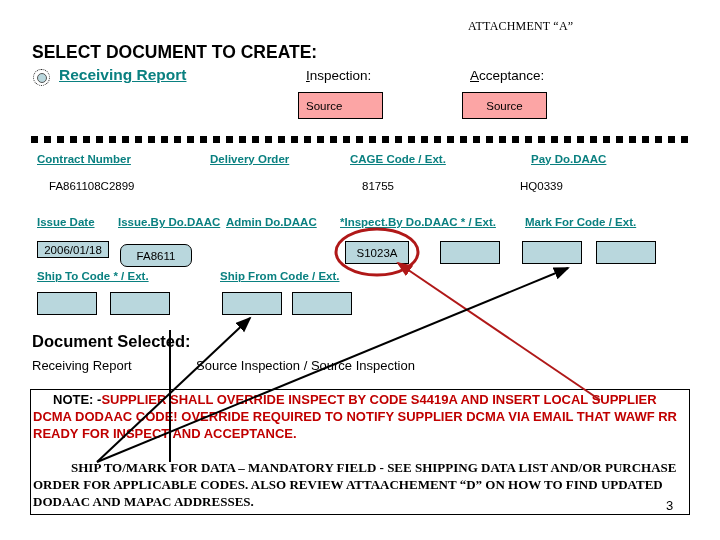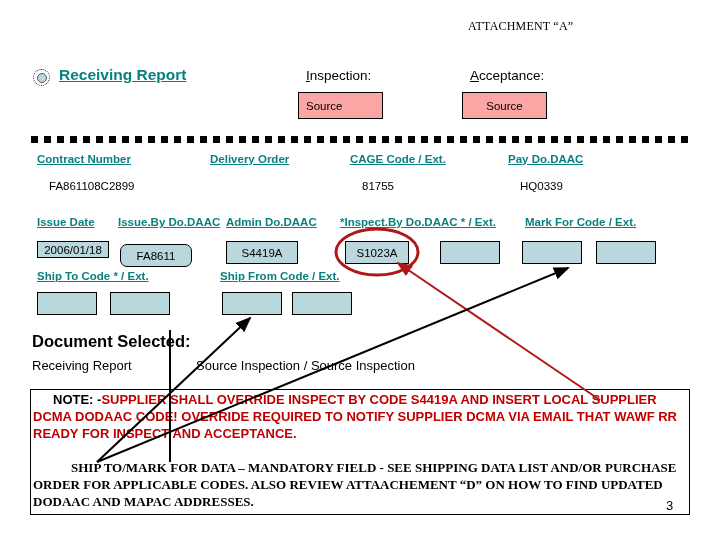--- a/index.html
+++ b/index.html
@@ -131,21 +131,21 @@
     display: flex;
     align-items: center;
     justify-content: center;
     white-space: nowrap;
   }
 
   
   #lbl-contract-number { left: 37px;  top: 153px; }
   #lbl-delivery-order  { left: 210px; top: 153px; }
   #lbl-cage-code       { left: 350px; top: 153px; }
-  #lbl-pay-dodaac      { left: 508px; top: 153px; }
+  #lbl-pay-dodaac      { left: 531px; top: 153px; }
 
   
   #val-contract-number { left: 37px;  top: 180px; }
   #val-cage-code       { left: 350px; top: 180px; }
   #val-pay-dodaac      { left: 508px; top: 180px; }
 
   
   #lbl-issue-date      { left: 37px;  top: 216px; }
   #lbl-issueby-dodaac  { left: 110px; top: 216px; padding-left: 8px; }
   #lbl-admin-dodaac    { left: 226px; top: 216px; }
@@ -231,20 +231,21 @@
     pointer-events: none;
   }
 </style>
 </head>
 <body>
 
 <div id="slide">
 
   <div class="abs" id="attachment-label">ATTACHMENT “A”</div>
 
+  <div class="abs" id="select-doc-title">SELECT DOCUMENT TO CREATE:</div>
 
   <div class="abs" id="radio-row">
     <span id="radio-indicator"></span>
     <span id="receiving-report-link">Receiving Report</span>
   </div>
 
   <div class="abs field-caption" id="inspection-caption"><span class="accel">I</span><span>nspection:</span></div>
   <div class="abs combo-box" id="inspection-value">Source</div>
 
   <div class="abs field-caption" id="acceptance-caption"><span class="accel">A</span><span>cceptance:</span></div>
@@ -262,21 +263,20 @@
   <div class="abs cell-value" id="val-pay-dodaac">HQ0339</div>
 
   <div class="abs col-label" id="lbl-issue-date">Issue Date</div>
   <div class="abs col-label" id="lbl-issueby-dodaac">Issue.By Do.DAAC</div>
   <div class="abs col-label" id="lbl-admin-dodaac">Admin Do.DAAC</div>
   <div class="abs col-label" id="lbl-inspectby-dodaac">*Inspect.By Do.DAAC * / Ext.</div>
   <div class="abs col-label" id="lbl-markfor-code">Mark For Code / Ext.</div>
 
   <div class="abs input-box" id="inp-issue-date">2006/01/18</div>
   <div class="abs input-box" id="inp-issueby">FA8611</div>
-  <div class="abs input-box" id="inp-admin">S4419A</div>
   <div class="abs input-box" id="inp-inspectby">S1023A</div>
   <div class="abs input-box" id="inp-inspect-ext"></div>
   <div class="abs input-box" id="inp-markfor"></div>
   <div class="abs input-box" id="inp-markfor-ext"></div>
 
   <div class="abs col-label" id="lbl-shipto-code">Ship To Code * / Ext.</div>
   <div class="abs col-label" id="lbl-shipfrom-code">Ship From Code / Ext.</div>
 
   <div class="abs input-box" id="inp-shipto"></div>
   <div class="abs input-box" id="inp-shipto-ext"></div>

